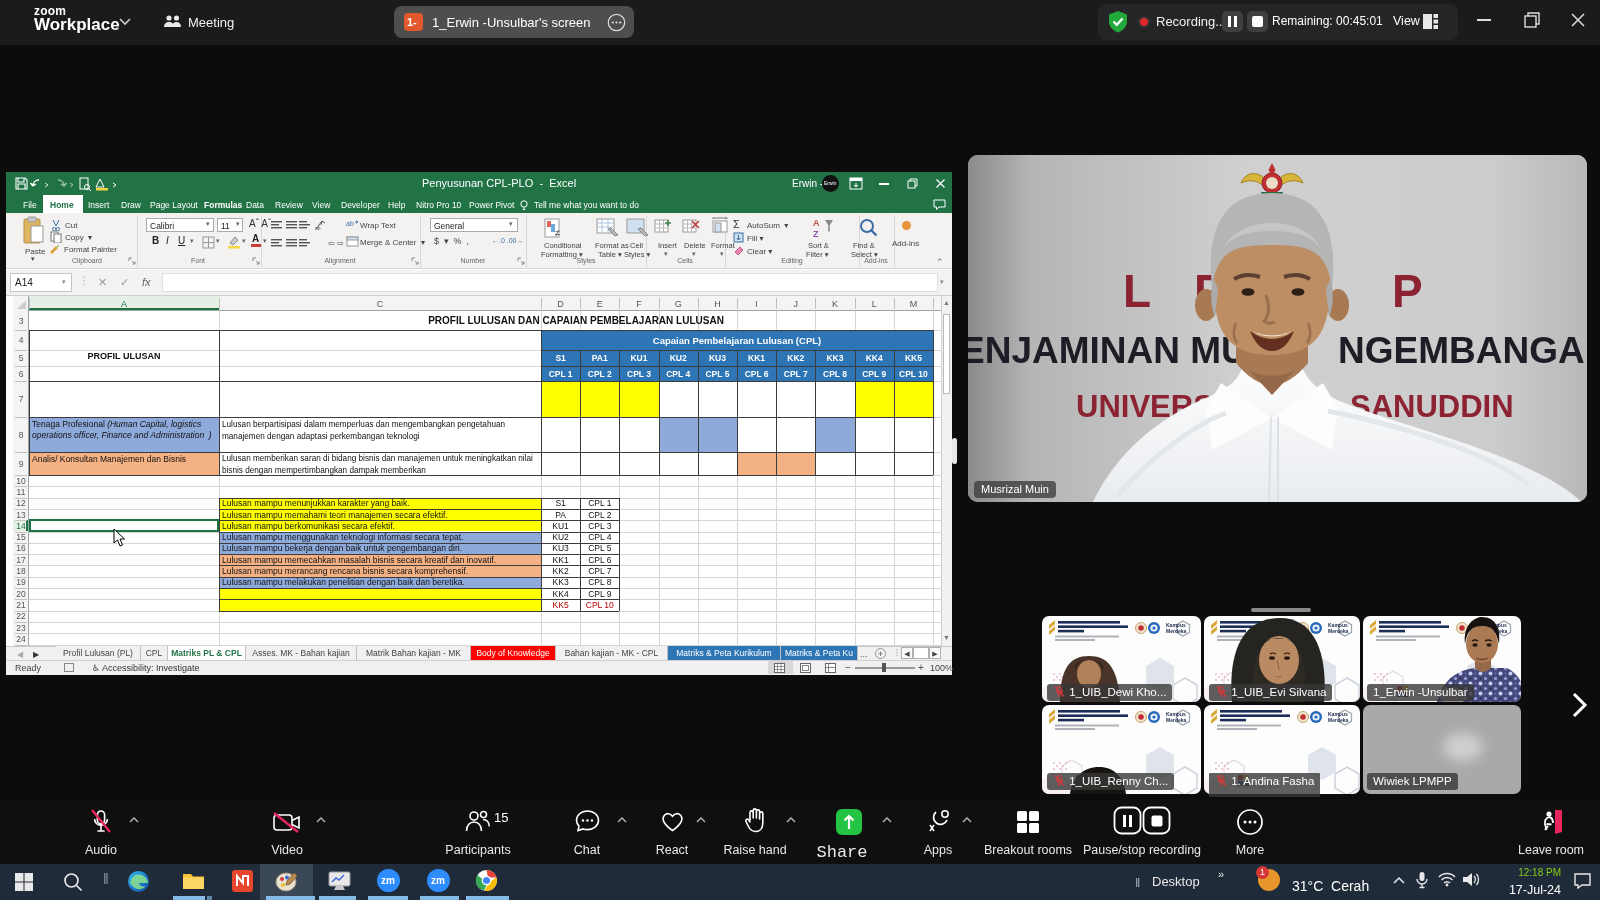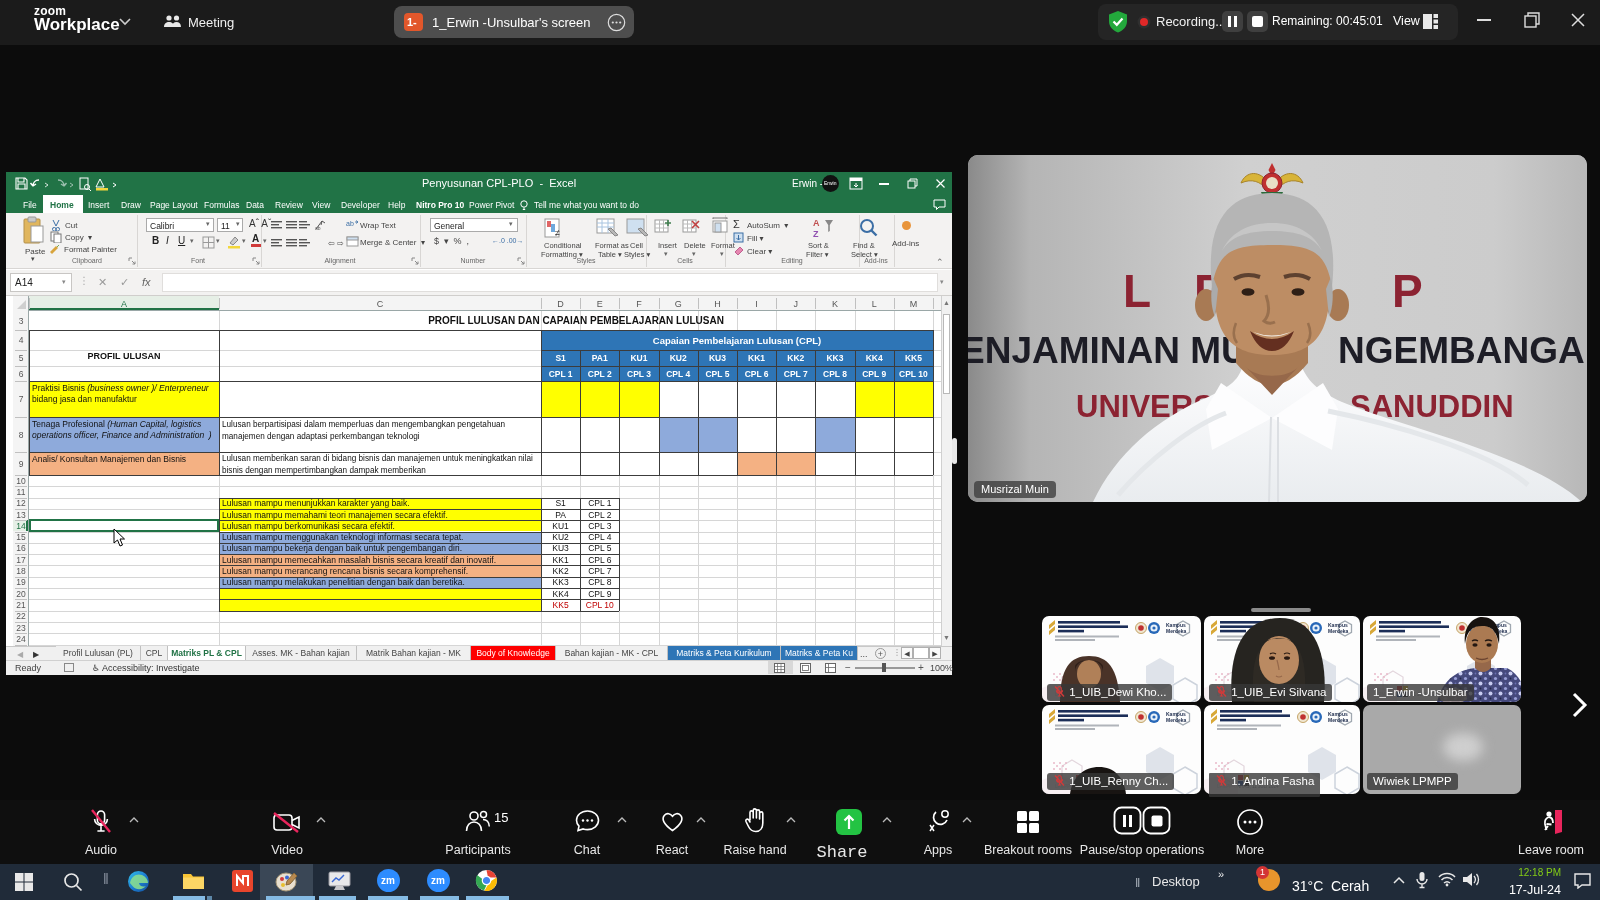--- a/index.html
+++ b/index.html
@@ -100,27 +100,27 @@
     <svg class="abs" style="left:935px;top:178px;" width="11" height="11">
       <path d="M1.5 1.5 L9.5 9.5 M9.5 1.5 L1.5 9.5" stroke="#fff" stroke-width="1.2"></path>
     </svg>
     <div class="abs" style="left:6px;top:195px;width:946px;height:18px;background:#217346;"></div>
     <div class="abs" style="left:43px;top:195px;width:40px;height:18px;background:#fff;"></div>
     <div class="tx" style="left:23px;top:200px;color:#fff;font-size:8.5px;font-weight:normal;">File</div>
     <div class="tx" style="left:50px;top:200px;color:#217346;font-size:8.5px;font-weight:bold;">Home</div>
     <div class="tx" style="left:88px;top:200px;color:#fff;font-size:8.5px;font-weight:normal;">Insert</div>
     <div class="tx" style="left:121px;top:200px;color:#fff;font-size:8.5px;font-weight:normal;">Draw</div>
     <div class="tx" style="left:150px;top:200px;color:#fff;font-size:8.5px;font-weight:normal;">Page Layout</div>
-    <div class="tx" style="left:204px;top:200px;color:#fff;font-size:8.5px;font-weight:normal;">Formulas</div>
+    <div class="tx" style="left:204px;top:200px;color:#fff;font-size:8.5px;font-weight:bold;">Formulas</div>
     <div class="tx" style="left:246px;top:200px;color:#fff;font-size:8.5px;font-weight:normal;">Data</div>
     <div class="tx" style="left:275px;top:200px;color:#fff;font-size:8.5px;font-weight:normal;">Review</div>
     <div class="tx" style="left:312px;top:200px;color:#fff;font-size:8.5px;font-weight:normal;">View</div>
     <div class="tx" style="left:341px;top:200px;color:#fff;font-size:8.5px;font-weight:normal;">Developer</div>
     <div class="tx" style="left:388px;top:200px;color:#fff;font-size:8.5px;font-weight:normal;">Help</div>
-    <div class="tx" style="left:416px;top:200px;color:#fff;font-size:8.5px;font-weight:bold;">Nitro Pro 10</div>
+    <div class="tx" style="left:416px;top:200px;color:#fff;font-size:8.5px;font-weight:normal;">Nitro Pro 10</div>
     <div class="tx" style="left:469px;top:200px;color:#fff;font-size:8.5px;font-weight:normal;">Power Pivot</div>
     <svg class="abs" style="left:518px;top:199px;" width="12" height="12" viewBox="0 0 12 12">
       <circle cx="6" cy="5" r="3.2" stroke="#fff" fill="none"></circle>
       <path d="M6 8.5 v2 M4.8 10.5 h2.4" stroke="#fff"></path>
     </svg>
     <div class="tx" style="left:534px;top:200px;color:#fff;font-size:8.5px;">Tell me what you want to do</div>
     <svg class="abs" style="left:933px;top:199px;" width="13" height="11" viewBox="0 0 13 11">
       <path d="M1 1 h11 v7 h-6 l-2.5 2.5 v-2.5 h-2.5 z" stroke="#fff" fill="none"></path>
     </svg>
     <div class="abs" style="left:6px;top:213px;width:946px;height:56px;background:#f3f2f1;border-bottom:1px solid #d8d6d4;"></div>
@@ -483,21 +483,20 @@
     <div class="abs" style="left:776.2px;top:452.0px;width:39.2px;height:23.0px;background:#f4b183;"></div>
     <div class="abs" style="left:815.4px;top:381.0px;width:39.2px;height:36.0px;background:#fff;"></div>
     <div class="abs" style="left:815.4px;top:417.0px;width:39.2px;height:35.0px;background:#8eaadb;"></div>
     <div class="abs" style="left:815.4px;top:452.0px;width:39.2px;height:23.0px;background:#fff;"></div>
     <div class="abs" style="left:854.6px;top:381.0px;width:39.2px;height:36.0px;background:#ffff00;"></div>
     <div class="abs" style="left:854.6px;top:417.0px;width:39.2px;height:35.0px;background:#fff;"></div>
     <div class="abs" style="left:854.6px;top:452.0px;width:39.2px;height:23.0px;background:#fff;"></div>
     <div class="abs" style="left:893.8px;top:381.0px;width:39.2px;height:36.0px;background:#ffff00;"></div>
     <div class="abs" style="left:893.8px;top:417.0px;width:39.2px;height:35.0px;background:#fff;"></div>
     <div class="abs" style="left:893.8px;top:452.0px;width:39.2px;height:23.0px;background:#fff;"></div>
-    <div class="abs" style="left:29.0px;top:381.0px;width:190.0px;height:36.0px;background:#ffff00;padding:2px 3px;font-size:8.5px;color:#111;white-space:normal;line-height:11px;">Praktisi Bisnis <i>(business owner )/ Enterpreneur</i>&nbsp; bidang jasa dan manufaktur</div>
     <div class="abs" style="left:29.0px;top:417.0px;width:190.0px;height:35.0px;background:#8eaadb;padding:2px 3px;font-size:8.5px;color:#111;white-space:normal;line-height:11px;">Tenaga Profesional <i>(Human Capital, logistics operations officer, Finance and Administration&nbsp; )</i></div>
     <div class="abs" style="left:29.0px;top:452.0px;width:190.0px;height:23.0px;background:#f4b183;padding:2px 3px;font-size:8.5px;color:#111;white-space:normal;line-height:11px;">Analis/ Konsultan Manajemen dan Bisnis</div>
     <div class="abs" style="left:219.0px;top:417.0px;width:322.0px;height:35.0px;background:#fff;padding:2px 3px;font-size:8.2px;color:#111;white-space:normal;line-height:11.5px;">Lulusan berpartisipasi dalam memperluas dan mengembangkan pengetahuan manajemen dengan adaptasi perkembangan teknologi</div>
     <div class="abs" style="left:219.0px;top:452.0px;width:322.0px;height:23.0px;background:#fff;padding:1px 3px;font-size:8.2px;color:#111;white-space:normal;line-height:11.5px;">Lulusan memberikan saran di bidang bisnis dan manajemen untuk meningkatkan nilai bisnis dengan mempertimbangkan dampak memberikan</div>
     <div class="abs" style="left:219.0px;top:497.6px;width:322.0px;height:11.3px;background:#ffff00;padding:0 3px;font-size:8.5px;color:#111;overflow:hidden;line-height:10px;display:flex;align-items:center;">Lulusan mampu menunjukkan karakter yang baik.</div>
     <div class="abs" style="left:541.0px;top:497.6px;width:39.2px;height:11.3px;background:#fff;display:flex;align-items:center;justify-content:center;font-size:8.5px;color:#111;">S1</div>
     <div class="abs" style="left:580.2px;top:497.6px;width:39.2px;height:11.3px;background:#fff;display:flex;align-items:center;justify-content:center;font-size:8.5px;color:#111;">CPL 1</div>
     <div class="abs" style="left:219.0px;top:508.9px;width:322.0px;height:11.3px;background:#ffff00;padding:0 3px;font-size:8.5px;color:#111;overflow:hidden;line-height:10px;display:flex;align-items:center;">Lulusan mampu memahami teori manajemen secara efektif.</div>
     <div class="abs" style="left:541.0px;top:508.9px;width:39.2px;height:11.3px;background:#fff;display:flex;align-items:center;justify-content:center;font-size:8.5px;color:#111;">PA</div>
     <div class="abs" style="left:580.2px;top:508.9px;width:39.2px;height:11.3px;background:#fff;display:flex;align-items:center;justify-content:center;font-size:8.5px;color:#111;">CPL 2</div>
@@ -1017,21 +1016,21 @@
       <rect x="15" y="15" width="10" height="10" rx="1.5" fill="#fff"></rect>
     </svg>
     <div class="tx" style="left:1028px;top:843px;transform:translateX(-50%);color:#e8e8e8;font-size:12.5px;">Breakout rooms</div>
     <svg class="abs" style="left:1113px;top:806px;" width="58" height="30" viewBox="0 0 58 30">
       <rect x="1.5" y="1.5" width="26" height="26" rx="7" stroke="#fff" stroke-width="1.8" fill="none"></rect>
       <rect x="10" y="9" width="3" height="12" fill="#fff"></rect>
       <rect x="16" y="9" width="3" height="12" fill="#fff"></rect>
       <rect x="30.5" y="1.5" width="26" height="26" rx="7" stroke="#fff" stroke-width="1.8" fill="none"></rect>
       <rect x="38.5" y="9.5" width="11" height="11" rx="2" fill="#fff"></rect>
     </svg>
-    <div class="tx" style="left:1142px;top:843px;transform:translateX(-50%);color:#e8e8e8;font-size:12.5px;">Pause/stop operations</div>
+    <div class="tx" style="left:1142px;top:843px;transform:translateX(-50%);color:#e8e8e8;font-size:12.5px;">Pause/stop recording</div>
     <svg class="abs" style="left:1236px;top:808px;" width="28" height="28" viewBox="0 0 28 28">
       <circle cx="14" cy="14" r="12" stroke="#fff" stroke-width="1.7" fill="none"></circle>
       <circle cx="9" cy="14" r="1.5" fill="#fff"></circle>
       <circle cx="14" cy="14" r="1.5" fill="#fff"></circle>
       <circle cx="19" cy="14" r="1.5" fill="#fff"></circle>
     </svg>
     <div class="tx" style="left:1250px;top:843px;transform:translateX(-50%);color:#e8e8e8;font-size:12.5px;">More</div>
     <svg class="abs" style="left:1538px;top:807px;" width="28" height="28" viewBox="0 0 28 28">
       <path d="M17 3 h7 v22 h-7" fill="#e8255c"></path>
       <path d="M17 3 L24 5 V25 L17 27 Z" fill="#e8255c"></path>

